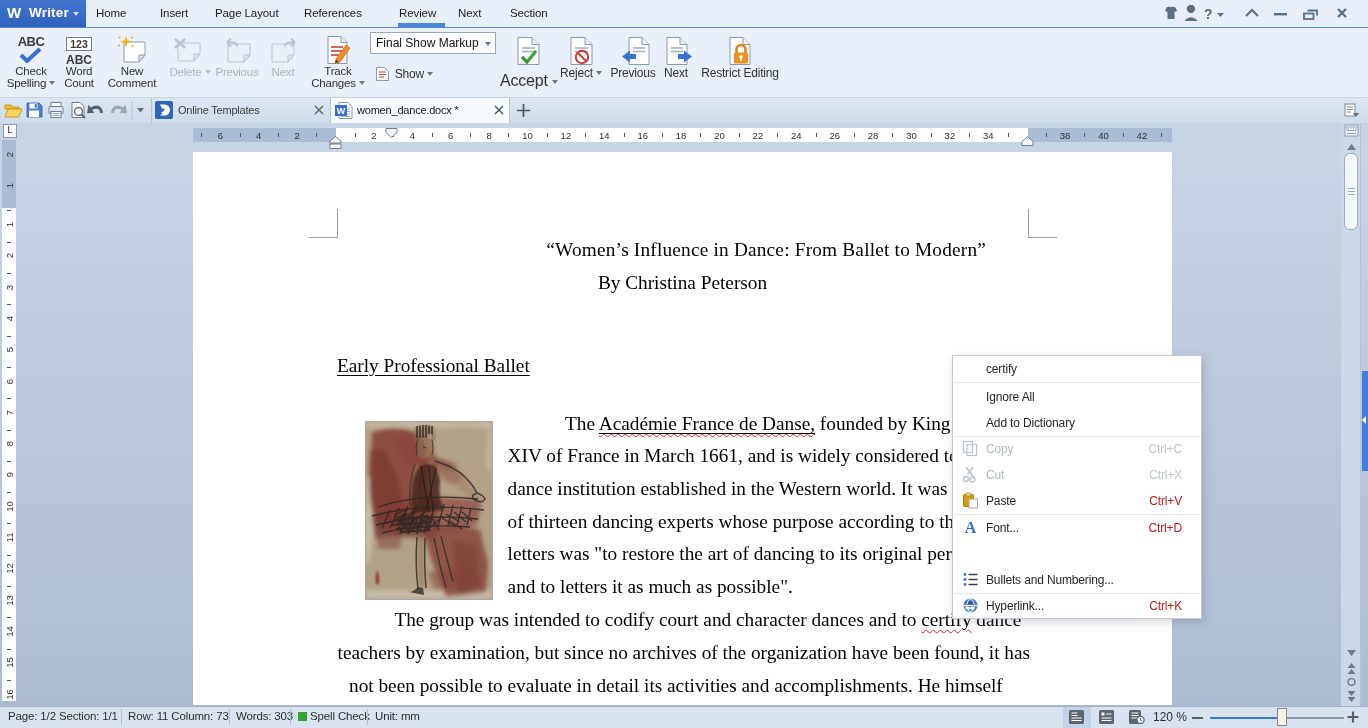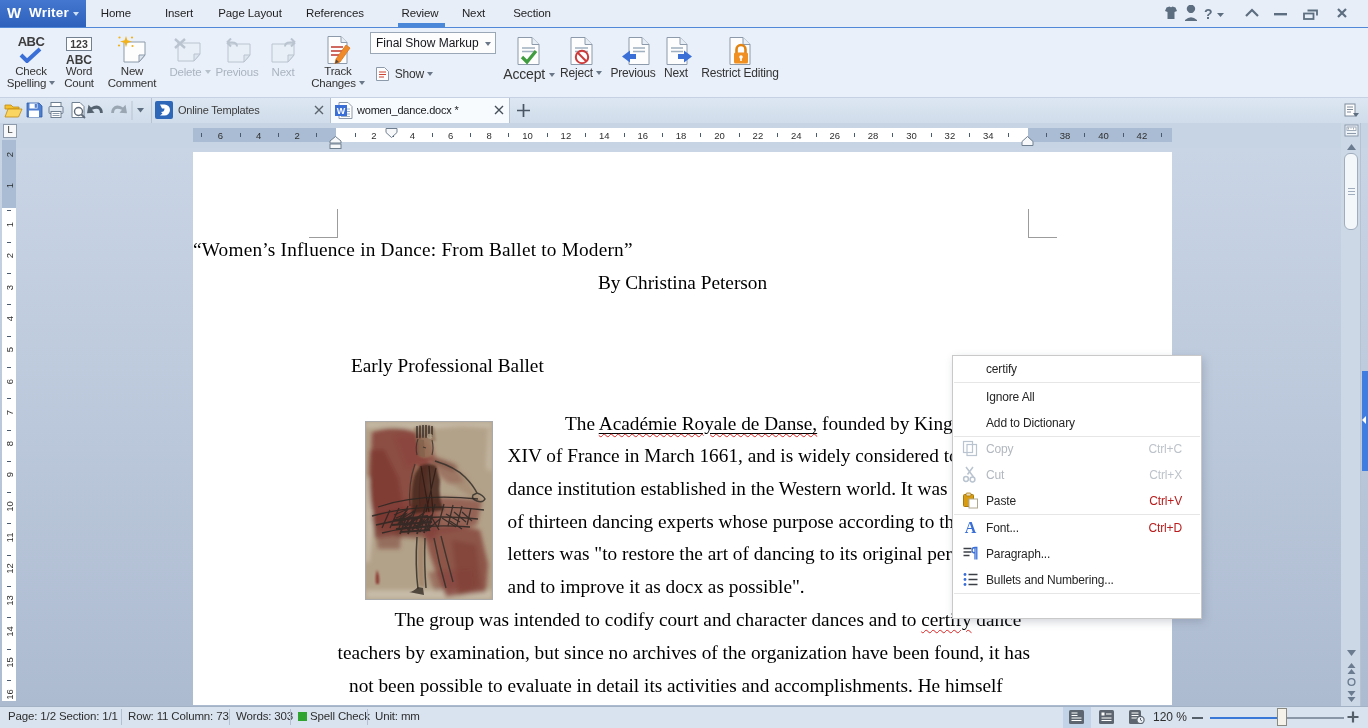--- a/index.html
+++ b/index.html
@@ -1,21 +1,21 @@
 <!DOCTYPE html>
 <html><head><meta charset="utf-8"><style>
 *{margin:0;padding:0;box-sizing:border-box}
 html,body{width:1368px;height:728px;overflow:hidden}
 body{font-family:"Liberation Sans",sans-serif;position:relative;background:#c6d2e3}
 .abs{position:absolute}
 .ser{font-family:"Liberation Serif",serif}
 #titlebar{left:0;top:0;width:1368px;height:27px;background:#e7eef8}
 #blueline{left:0;top:27px;width:1368px;height:1px;background:#5188d8}
 #logo{left:0;top:0;width:86px;height:27px;background:linear-gradient(#4477cf,#2e61bc)}
-.menuitem{top:0;height:27px;line-height:26px;font-size:11.5px;letter-spacing:-.1px;color:#1e1e1e;text-align:center;white-space:nowrap}
+.menuitem{top:0;height:27px;line-height:26px;font-size:11.5px;letter-spacing:-.1px;color:#1e1e1e;white-space:nowrap}
 #rev-ul{left:398px;top:23px;width:47px;height:4px;background:#4b87d9}
 .rlabel{font-size:11.5px;letter-spacing:-.2px;color:#333;text-align:center;white-space:nowrap}
 .rlabel.dis{color:#a9b4c0}
 .caret{display:inline-block;width:0;height:0;border-left:3.5px solid transparent;border-right:3.5px solid transparent;border-top:4px solid #6a7788;vertical-align:2px}
 .caret.dis{border-top-color:#b7c1cc}
 #combo{left:370px;top:32px;width:126px;height:22px;background:#fdfdfd;border:1px solid #9aa7b6;font-size:12px;color:#15161c;line-height:20px;padding-left:5px}
 #tabrow{left:0;top:98px;width:1368px;height:25px;background:linear-gradient(#dde7f3,#d0dcea)}
 #tab2{left:330px;top:98px;width:180px;height:25px;background:#f8fbfd;border-left:1px solid #b4c2d2;border-right:1px solid #b4c2d2}
 .tabtxt{position:absolute;top:104px;font-size:11px;letter-spacing:-.2px;white-space:nowrap}
 #rulerrow{left:0;top:123px;width:1368px;height:25px;background:#c7d4e3}
@@ -153,21 +153,21 @@
 <div class="abs rlabel" style="left:394px;top:67px;width:40px;font-size:12px">Show <span class="caret"></span></div>
 
 <svg class="abs" style="left:514px;top:36px" width="30" height="30" viewBox="0 0 30 30">
 <path d="M4 1.5 h14 l7 7 v20 h-21 z" fill="#fdfdfd" stroke="#8c9aab"></path>
 <path d="M18 1.5 v7 h7" fill="#e8eef5" stroke="#8c9aab"></path>
 <g stroke="#9fb0c0" stroke-width="1.3">
       <path d="M8 12 h13 M8 15.5 h13"></path>
     </g>
 <path d="M8 21 L13 26 L22 15" stroke="#3f9c3f" stroke-width="3.2" fill="none"></path>
 </svg>
-<div class="abs rlabel" style="left:496px;top:66px;width:66px;font-size:14px">Accept <span class="caret"></span></div>
+<div class="abs rlabel" style="left:496px;top:72px;width:66px;font-size:16px">Accept <span class="caret"></span></div>
 
 <svg class="abs" style="left:567px;top:36px" width="30" height="30" viewBox="0 0 30 30">
 <path d="M4 1.5 h14 l7 7 v20 h-21 z" fill="#fdfdfd" stroke="#8c9aab"></path>
 <path d="M18 1.5 v7 h7" fill="#e8eef5" stroke="#8c9aab"></path>
 <g stroke="#9fb0c0" stroke-width="1.3">
       <path d="M8 12 h13 M8 15.5 h13"></path>
     </g>
 <circle cx="15" cy="21" r="6.2" fill="rgba(255,255,255,.5)" stroke="#cc3b3b" stroke-width="2"></circle>
 <path d="M10.8 16.8 L19.2 25.2" stroke="#cc3b3b" stroke-width="2"></path>
 </svg>
@@ -374,29 +374,29 @@
 <span class="vtick" style="top:508.6px"></span>
 <span class="vtick" style="top:539.9px"></span>
 <span class="vtick" style="top:571.1px"></span>
   </div>
 
 <div class="abs" id="page"></div>
 <div class="cm" style="left:309px;top:237px;width:29px;height:1px"></div>
 <div class="cm" style="left:337px;top:209px;width:1px;height:29px"></div>
 <div class="cm" style="left:1028px;top:237px;width:29px;height:1px"></div>
 <div class="cm" style="left:1028px;top:209px;width:1px;height:29px"></div>
-<div class="abs bl ser" style="left:193px;top:239px;width:793px;text-align:left;letter-spacing:.2px">“Women’s Influence in Dance: From Ballet to Modern”</div>
+<div class="abs bl ser" style="left:193px;top:239px;width:793px;text-align:right;letter-spacing:.2px">“Women’s Influence in Dance: From Ballet to Modern”</div>
 <div class="abs bl ser" style="left:193px;top:272px;width:979px;text-align:center">By Christina Peterson</div>
-<div class="abs bl ser" style="left:351px;top:355px;text-underline-offset:3px">Early Professional Ballet</div>
-<div class="abs bl ser" style="left:565px;top:412.6px">The <span style="text-decoration:underline;text-underline-offset:3px"><span class="wavy">Académie Royale de Danse,</span></span> founded by King Louis</div>
+<div class="abs bl ser" style="left:337px;top:355px;text-decoration:underline;text-underline-offset:3px">Early Professional Ballet</div>
+<div class="abs bl ser" style="left:565px;top:412.6px">The <span style="text-decoration:underline;text-underline-offset:3px"><span class="wavy">Académie France de Danse,</span></span> founded by King Louis</div>
 <div class="abs bl ser" style="left:507.6px;top:445.3px">XIV of France in March 1661, and is widely considered to be</div>
 <div class="abs bl ser" style="left:507.6px;top:478px">dance institution established in the Western world. It was for</div>
 <div class="abs bl ser" style="left:507.6px;top:510.7px">of thirteen dancing experts whose purpose according to the le</div>
 <div class="abs bl ser" style="left:507.6px;top:543.4px">letters was "to restore the art of dancing to its original perfect</div>
-<div class="abs bl ser" style="left:507.6px;top:576.1px">and to improve it as docx as possible".</div>
+<div class="abs bl ser" style="left:507.6px;top:576.1px">and to letters it as much as possible".</div>
 <div class="abs bl ser" style="left:394.4px;top:609.3px">The group was intended to codify court and character dances and to <span class="wavy">certify</span> dance</div>
 <div class="abs bl ser" style="left:337.6px;top:642px">teachers by examination, but since no archives of the organization have been found, it has</div>
 <div class="abs bl ser" style="left:349px;top:674.7px">not been possible to evaluate in detail its activities and accomplishments. He himself</div>
 <div class="abs" style="left:365px;top:421px;width:128px;height:179px;border:1px solid #a9a9a9;background:#b3a28a">
 <svg width="126" height="177" viewBox="0 0 126 177">
 <defs>
 <filter id="b2" x="-30%" y="-30%" width="160%" height="160%">
           <feGaussianBlur stdDeviation="2.2"></feGaussianBlur>
         </filter>
 <filter id="b1" x="-30%" y="-30%" width="160%" height="160%">
@@ -529,37 +529,41 @@
       <span class="sc">Ctrl+V</span>
     </div>
 <div class="msep" style="top:158px"></div>
 <div class="mi" style="top:158.5px">
       <svg class="micon" width="17" height="17" viewBox="0 0 17 17">
         <text x="8.5" y="14" text-anchor="middle" font-size="16" font-weight="bold" fill="#3a6fd8" font-family="Liberation Serif">A</text>
       </svg>
       <span class="lbl">Font...</span>
       <span class="sc">Ctrl+D</span>
     </div>
-<div class="mi" style="top:184.5px">
-      <svg class="micon" width="17" height="17" viewBox="0 0 17 17">
-        <path d="M1.5 3.5 h8 M1.5 7 h8 M1.5 10.5 h6" stroke="#3c4046" stroke-width="1.6"></path>
-        <path d="M13 2.5 q-3 0 -3 2.7 q0 2.7 3 2.7 l0 -5.4 l1.8 0 l0 12 M13 7.9 v6.6" stroke="#3a6fd8" stroke-width="1.3" fill="none"></path>
-      </svg>
-      <span class="lbl">Paragraph...</span>
-    </div>
 <div class="mi" style="top:210.5px">
       <svg class="micon" width="17" height="17" viewBox="0 0 17 17">
         <circle cx="3" cy="3.5" r="1.4" fill="#3a6fd8"></circle>
         <circle cx="3" cy="8.5" r="1.4" fill="#3a6fd8"></circle>
         <circle cx="3" cy="13.5" r="1.4" fill="#3a6fd8"></circle>
         <path d="M6.5 3.5 h9 M6.5 8.5 h9 M6.5 13.5 h9" stroke="#3c4046" stroke-width="1.5"></path>
       </svg>
       <span class="lbl">Bullets and Numbering...</span>
     </div>
 <div class="msep" style="top:236.5px"></div>
+<div class="mi" style="top:237px">
+      <svg class="micon" width="17" height="17" viewBox="0 0 17 17">
+        <circle cx="8.5" cy="8.5" r="7" fill="#4e86cf"></circle>
+        <path d="M3 5 q5.5 -3 11 0 l-2 5 l-7.5 0 z" fill="#2f5fa8"></path>
+        <path d="M2 8.5 h13 M8.5 1.5 q-4 3.5 -4 7 t4 7 M8.5 1.5 q4 3.5 4 7 t-4 7" stroke="#fff" stroke-width="1" fill="none"></path>
+        <rect x="3.5" y="9.5" width="4.5" height="3" rx="1.5" fill="#fff"></rect>
+        <rect x="8" y="9.5" width="4.5" height="3" rx="1.5" fill="#fff"></rect>
+      </svg>
+      <span class="lbl">Hyperlink...</span>
+      <span class="sc">Ctrl+K</span>
+    </div>
 </div>
 
 <div class="abs" id="statusbar"></div>
 <div class="abs st" style="left:8px">Page: 1/2 Section: 1/1</div>
 <div class="abs stsep" style="left:121px"></div>
 <div class="abs st" style="left:128px">Row: 11 Column: 73</div>
 <div class="abs stsep" style="left:229px"></div>
 <div class="abs st" style="left:236px">Words: 303</div>
 <div class="abs stsep" style="left:290px"></div>
 <div class="abs st" style="left:298px"><span style="display:inline-block;width:9px;height:9px;background:#2fa52f;vertical-align:-1px"></span> Spell Check</div>

